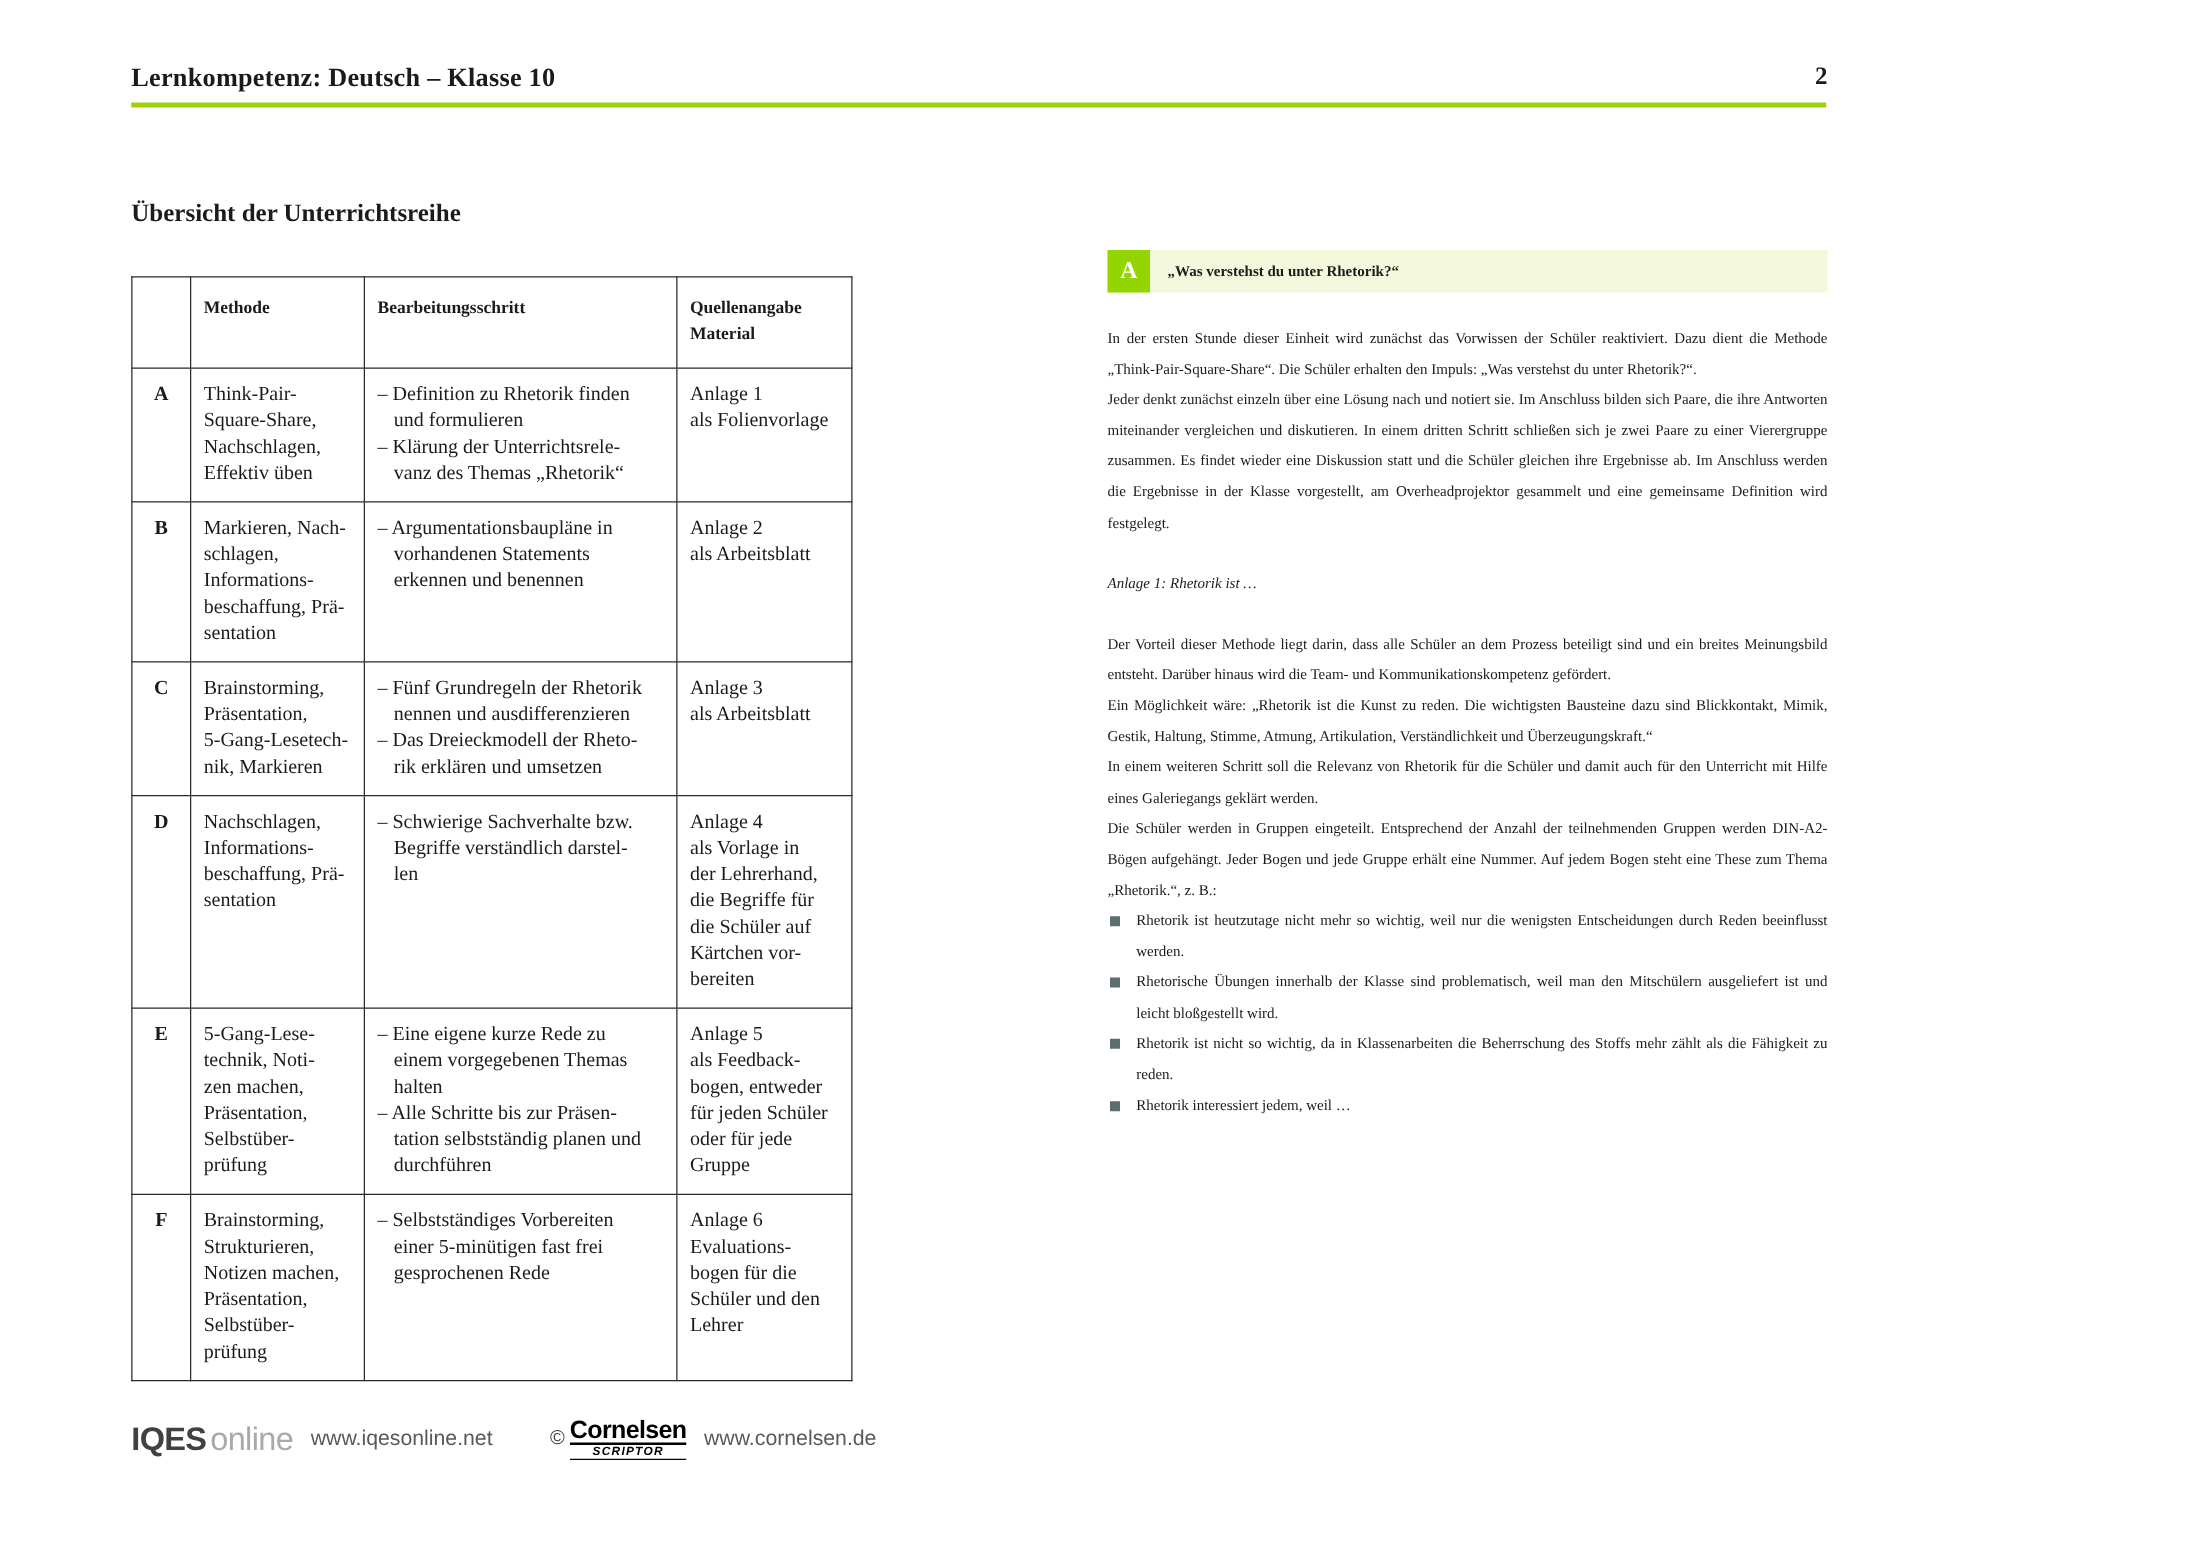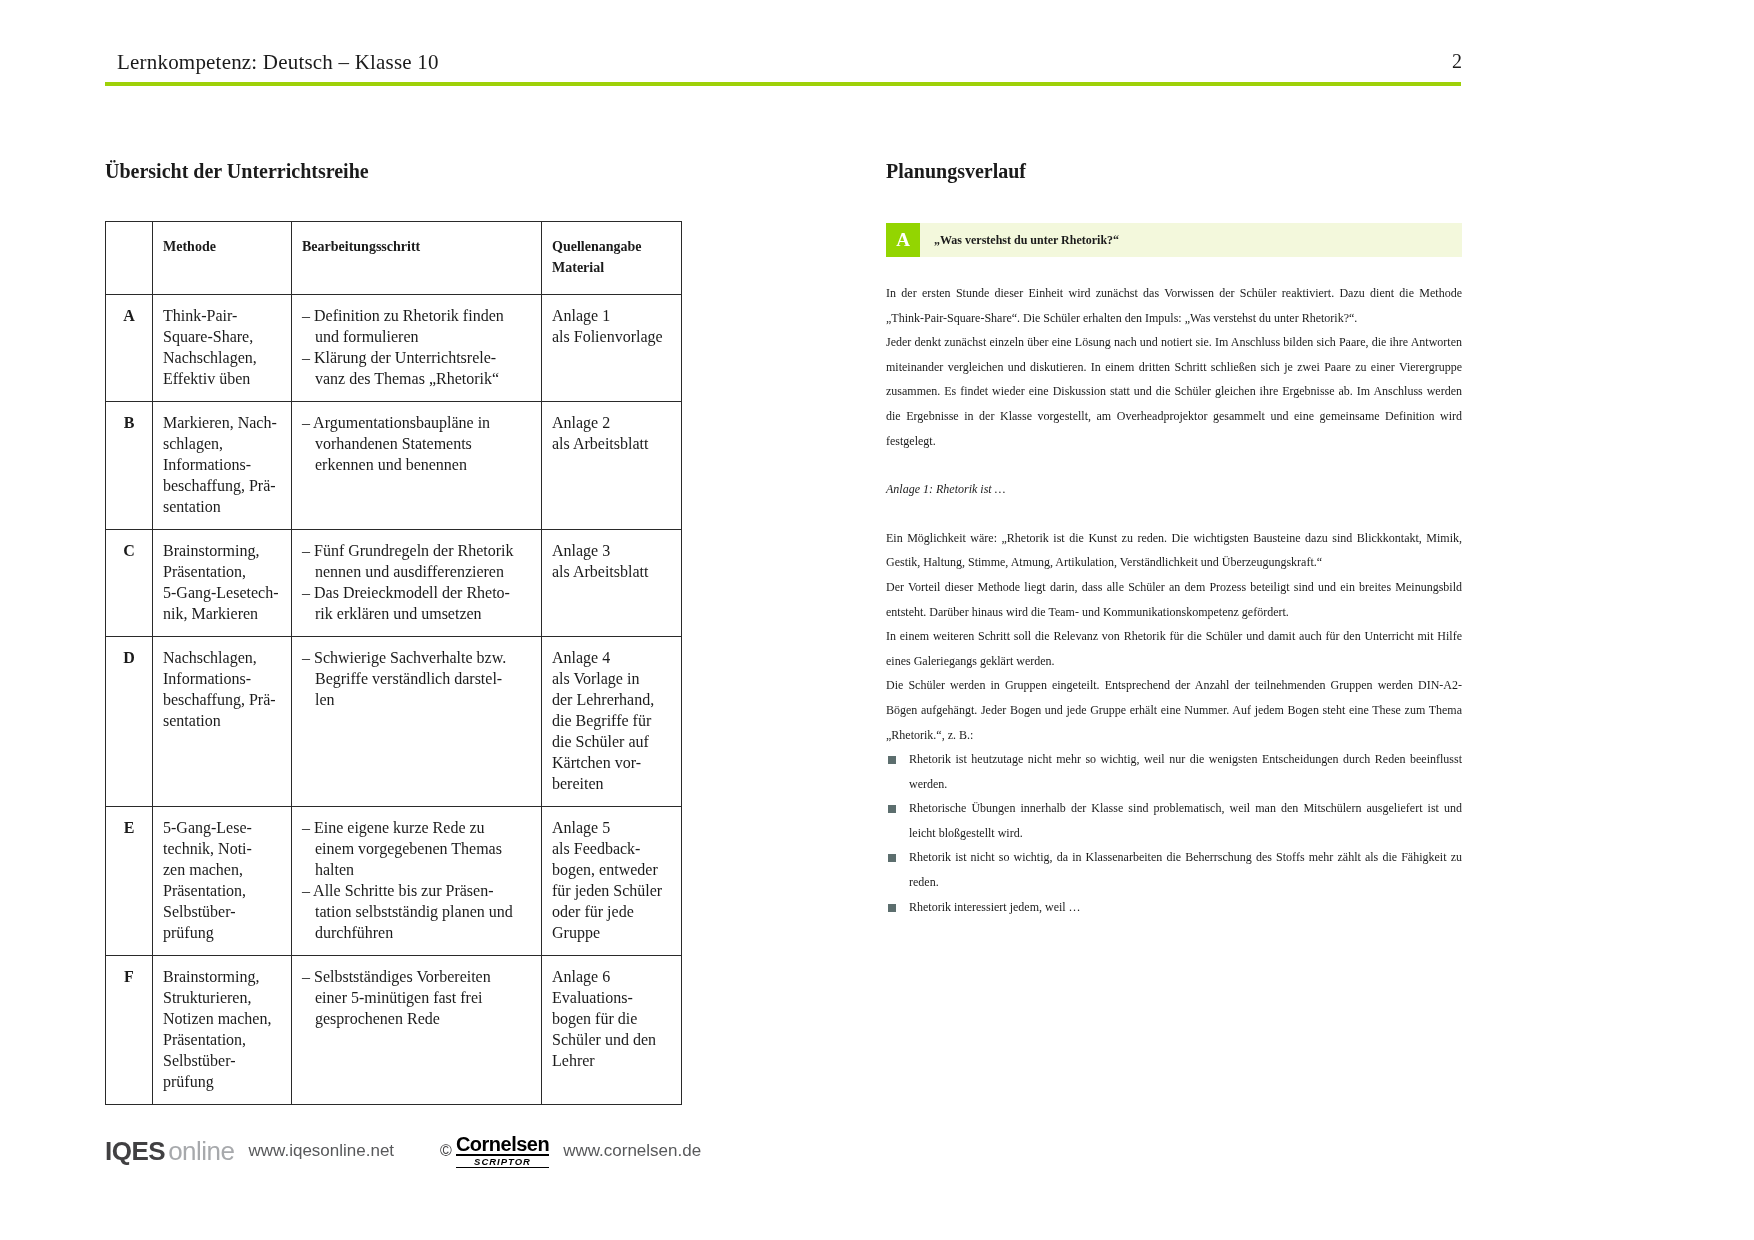--- a/index.html
+++ b/index.html
@@ -2,21 +2,21 @@
 <html lang="de"><head>
 <meta charset="utf-8">
 <style>
   html,body{margin:0;padding:0;}
   body{
     width:1754px;height:1240px;position:relative;background:#ffffff;
     font-family:"Liberation Serif","DejaVu Serif",serif;color:#1b1b1b;
     overflow:hidden;
   }
   
-  .doc-header{position:absolute;left:117px;right:292px;top:50px;}
+  .doc-header{position:absolute;left:105px;right:292px;top:50px;font-weight:bold;}
   .doc-header .title{font-size:21px;letter-spacing:.2px;}
   .doc-header .pagenum{position:absolute;right:0;top:0;font-size:20px;}
   .green-rule{position:absolute;left:105px;top:82px;width:1356px;height:4px;background:#9ed108;}
   
   .col-left{position:absolute;left:105px;top:160px;width:576px;}
   .col-right{position:absolute;left:886px;top:160px;width:576px;}
   .section-heading{font-weight:bold;font-size:20px;margin:0 0 6px 0;}
   
   table.overview{border-collapse:collapse;table-layout:fixed;width:576px;margin-top:38px;
     font-size:16px;line-height:21px;}
@@ -185,36 +185,35 @@
 Evaluations-
 bogen für die
 Schüler und den
 Lehrer</td>
       </tr>
     </tbody>
   </table>
 </div>
 
 <div class="col-right">
-  <h2 class="section-heading">Planungsverlauf</h2>
 
   <div class="banner">
     <div class="banner-badge">A</div>
     <div class="banner-label">„Was verstehst du unter Rhetorik?“</div>
   </div>
 
   <div class="rt-body">
     <div>
         <div class="para">In der ersten Stunde dieser Einheit wird zunächst das Vorwissen der Schüler reaktiviert. Dazu dient die Methode „Think-Pair-Square-Share“. Die Schüler erhalten den Impuls: „Was verstehst du unter Rhetorik?“.</div>
         <div class="para">Jeder denkt zunächst einzeln über eine Lösung nach und notiert sie. Im Anschluss bilden sich Paare, die ihre Antworten miteinander vergleichen und diskutieren. In einem dritten Schritt schließen sich je zwei Paare zu einer Vierergruppe zusammen. Es findet wieder eine Diskussion statt und die Schüler gleichen ihre Ergebnisse ab. Im Anschluss werden die Ergebnisse in der Klasse vorgestellt, am Overheadprojektor gesammelt und eine gemeinsame Definition wird festgelegt.</div>
       </div>
     <p class="anlage-note">Anlage 1: Rhetorik ist …</p>
     <div>
+        <div class="para">Der Vorteil dieser Methode liegt darin, dass alle Schüler an dem Prozess beteiligt sind und ein breites Meinungsbild entsteht. Darüber hinaus wird die Team- und Kommunikationskompetenz gefördert.</div>
         <div class="para">Ein Möglichkeit wäre: „Rhetorik ist die Kunst zu reden. Die wichtigsten Bausteine dazu sind Blickkontakt, Mimik, Gestik, Haltung, Stimme, Atmung, Artikulation, Verständlichkeit und Überzeugungskraft.“</div>
-        <div class="para">Der Vorteil dieser Methode liegt darin, dass alle Schüler an dem Prozess beteiligt sind und ein breites Meinungsbild entsteht. Darüber hinaus wird die Team- und Kommunikationskompetenz gefördert.</div>
         <div class="para">In einem weiteren Schritt soll die Relevanz von Rhetorik für die Schüler und damit auch für den Unterricht mit Hilfe eines Galeriegangs geklärt werden.</div>
         <div class="para">Die Schüler werden in Gruppen eingeteilt. Entsprechend der Anzahl der teilnehmenden Gruppen werden DIN-A2-Bögen aufgehängt. Jeder Bogen und jede Gruppe erhält eine Nummer. Auf jedem Bogen steht eine These zum Thema „Rhetorik.“, z. B.:</div>
       </div>
     <div class="theses">
         <div class="thesis-item">Rhetorik ist heutzutage nicht mehr so wichtig, weil nur die wenigsten Entscheidungen durch Reden beeinflusst werden.</div>
         <div class="thesis-item">Rhetorische Übungen innerhalb der Klasse sind problematisch, weil man den Mitschülern ausgeliefert ist und leicht bloßgestellt wird.</div>
         <div class="thesis-item">Rhetorik ist nicht so wichtig, da in Klassenarbeiten die Beherrschung des Stoffs mehr zählt als die Fähigkeit zu reden.</div>
         <div class="thesis-item">Rhetorik interessiert jedem, weil …</div>
       </div>
   </div>

